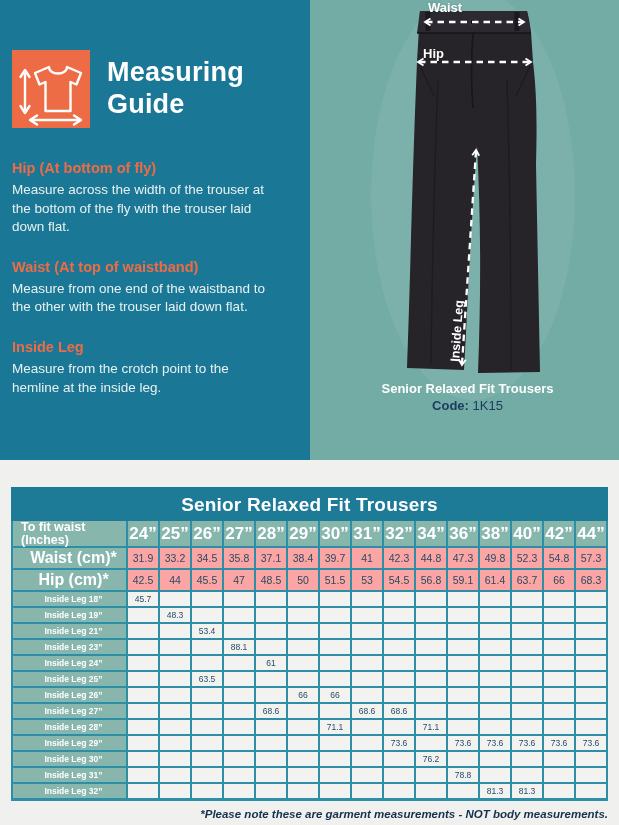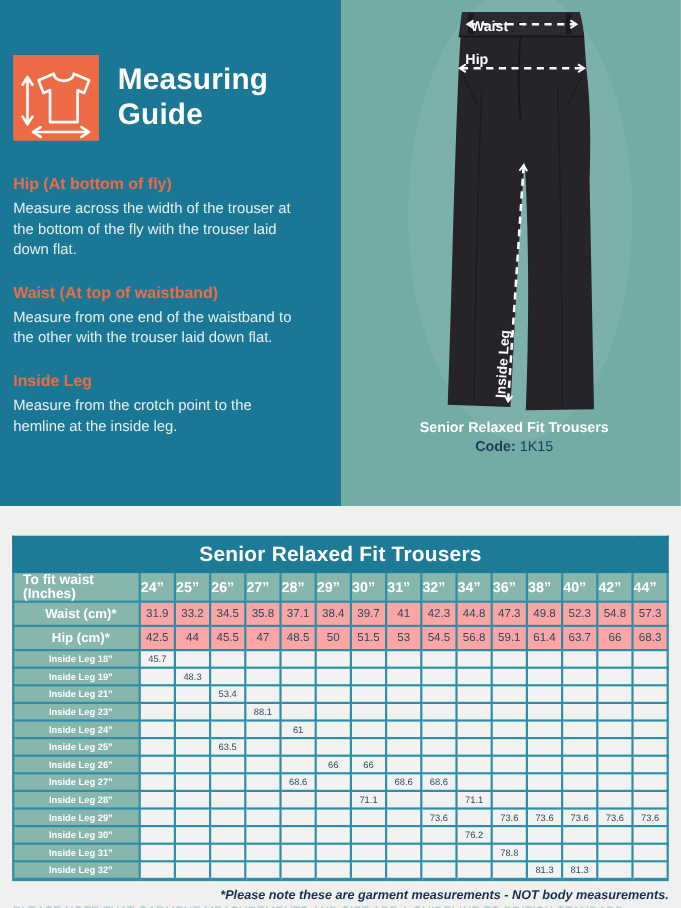--- a/index.html
+++ b/index.html
@@ -32,50 +32,50 @@
   }
   .hero-right{
     width:309px;position:relative;
     background:#72aca4;
   }
   .trousers-svg{position:absolute;left:0;top:0;width:309px;height:460px;}
   .diagram-label{
     position:absolute;color:#fff;font-weight:bold;font-size:13px;
     text-shadow:0 0 2px rgba(0,0,0,.25);
   }
-  .waist-label{left:100px;top:16px;width:70px;text-align:center;}
+  .waist-label{left:100px;top:0;width:70px;text-align:center;}
   .hip-label{left:113px;top:46px;}
   .caption{
     position:absolute;left:0;right:0;top:381px;text-align:center;
     transform:translateX(3px);
   }
   .caption-name{color:#fff;font-size:13px;font-weight:bold;}
   .caption-code{color:#1c3b5e;font-size:13px;margin-top:2px;}
   .caption-code .code-label{font-weight:bold;}
   .table-wrap{padding:27px 11px 0;}
   table{
     border-collapse:collapse;table-layout:fixed;width:597px;
   }
   th,td{padding:0;line-height:1;vertical-align:middle;}
   .title-row th{
     background:#1d7b98;color:#fff;font-size:19px;font-weight:bold;
     height:30px;border:2px solid #1d7b98;letter-spacing:.2px;
   }
   tbody th,tbody td{border:2px solid #2e8ea6;}
   tr.hdr th{
     background:#87b6ad;color:#fff;font-weight:bold;
-    height:20px;font-size:13px;text-align:left;
+    height:20px;font-size:17px;text-align:center;
   }
   tr.hdr th.lab{font-size:12.5px;text-align:left;padding-left:8px;}
   td.lab{
     background:#87b6ad;color:#fff;font-weight:bold;
     text-align:left;padding-left:8px;
   }
   tr.measure td{height:20px;background:#fca5a5;color:#2a4a60;font-size:10.5px;text-align:center;}
-  tr.measure td.lab{background:#87b6ad;color:#fff;font-size:12px;}
+  tr.measure td.lab{background:#87b6ad;color:#fff;font-size:16px;}
   tr.leg td{height:14px;background:#f2f3f0;color:#2a4a60;font-size:8.5px;text-align:center;}
   tr.leg td.lab{background:#87b6ad;color:#fff;font-size:8.5px;}
   tr:last-child td{border-bottom-width:3px;}
   .foot1{
     margin:7px 0 0;color:#14304d;font-size:11.5px;
     font-weight:bold;font-style:italic;text-align:right;
   }
   .foot2{
     margin:3px 0 0;color:#44a3c4;font-size:11px;
     font-style:italic;letter-spacing:.2px;

